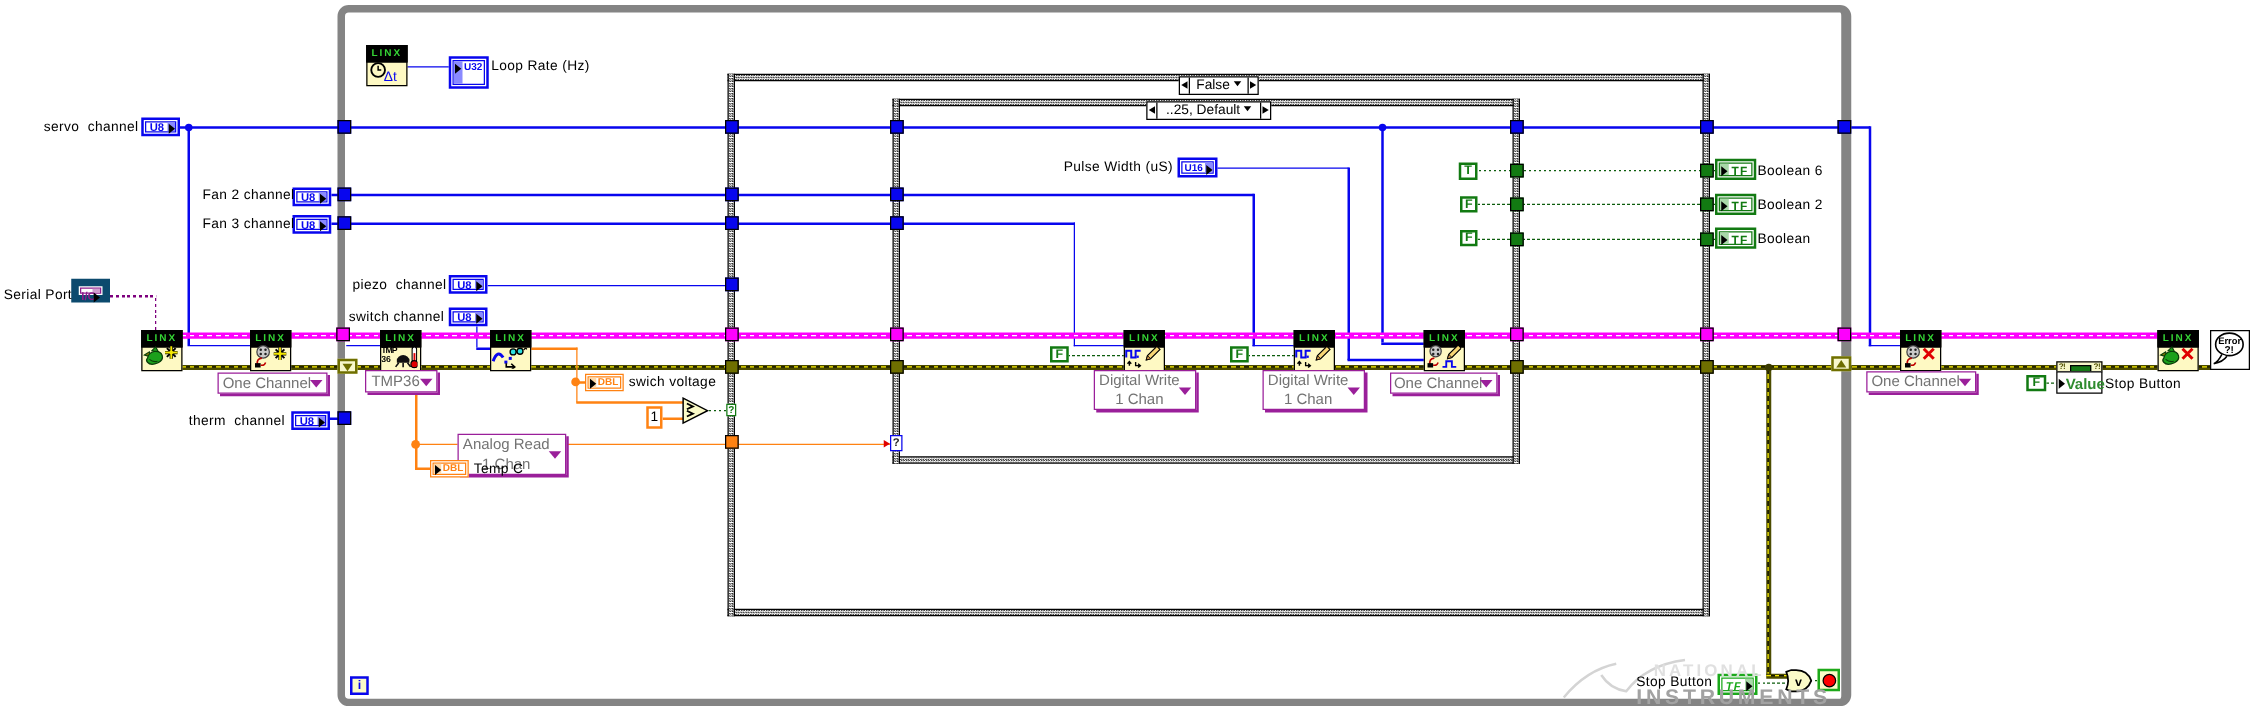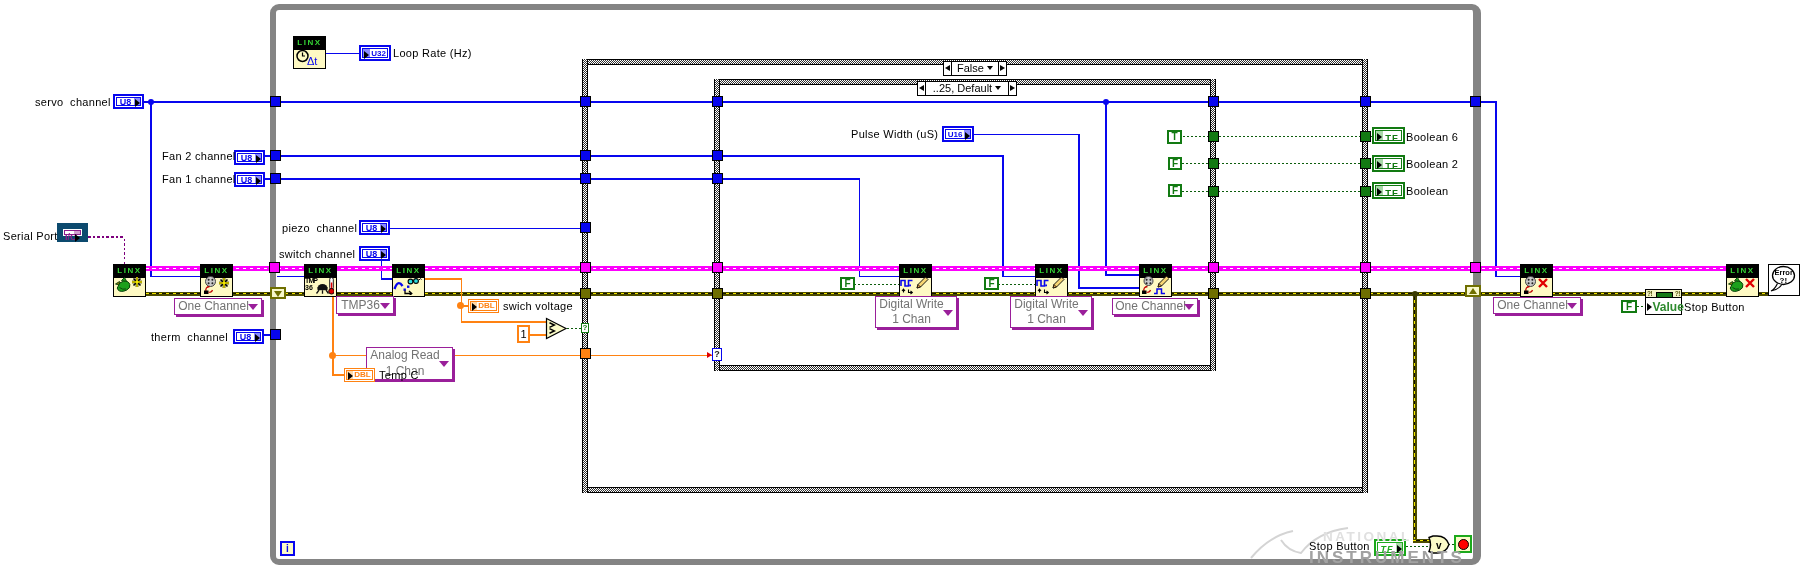--- a/index.html
+++ b/index.html
@@ -352,21 +352,21 @@
 <path d="M3 9.5 Q4 5 8.5 4.2 Q13.5 3.6 14.8 7.5 Q15.8 11 11.5 13.2 Q5.5 15.8 3 12.8 Q1.5 11 3 9.5 Z" fill="#1ca01c" stroke="#0a3d0a" stroke-width="1"></path>
 <path d="M4.5 10.5 q3 2.5 6.5 1.5" stroke="#0a3d0a" stroke-width="0.9" fill="none"></path>
         </g>
         <g transform="translate(19,3)">
           <path d="M0 0 l8 8 M8 0 l-8 8" stroke="#e00000" stroke-width="2.4"></path>
         </g>
       </svg>
     </div>
 
   <div class="ring" style="left:174px;top:298px;width:88px;height:17px;line-height:15px;">One Channel<div class="dnm" style="right:3px;top:5px;"></div></div>
-  <div class="ring" style="left:292px;top:296px;width:58px;height:18px;line-height:16px;margin-left:44px;">TMP36<div class="dnm" style="right:3px;top:6px;"></div></div>
+  <div class="ring" style="left:292px;top:296px;width:58px;height:18px;line-height:16px;">TMP36<div class="dnm" style="right:3px;top:6px;"></div></div>
   <div class="ring" style="left:366px;top:299px;width:87px;height:33px;line-height:15.5px;margin-top:48px;">Analog Read<br>1 Chan<div class="dnm" style="right:3px;top:13px;"></div></div>
   <div class="ring" style="left:875px;top:296px;width:82px;height:32px;line-height:15px;">Digital Write<br>1 Chan<div class="dnm" style="right:3px;top:13px;"></div></div>
   <div class="ring" style="left:1010px;top:296px;width:82px;height:32px;line-height:15px;">Digital Write<br>1 Chan<div class="dnm" style="right:3px;top:13px;"></div></div>
   <div class="ring" style="left:1112px;top:298px;width:86px;height:17px;line-height:15px;">One Channel<div class="dnm" style="right:3px;top:5px;"></div></div>
   <div class="ring" style="left:1493px;top:297px;width:88px;height:17px;line-height:15px;">One Channel<div class="dnm" style="right:3px;top:5px;"></div></div>
 
 <div class="ab" style="left:113px;top:94px;width:31px;height:15px;border:2px solid #0806ee;background:#fff;box-sizing:border-box;">
       <div class="ab" style="left:1px;top:1px;right:1px;bottom:1px;border:1px solid #0806ee;">
         <div class="ab" style="top:0;bottom:0;right:0;width:6px;background:#8a8aff;"></div>
         <div class="ab" style="left:0;top:0;bottom:0;right:6px;color:#0806ee;font-weight:bold;font-size:9px;text-align:center;line-height:9px;">U8</div>
@@ -408,21 +408,21 @@
         <div class="barrow" style="right:0.5px;top:1px;"></div>
       </div>
     </div>
 <div class="ab" style="left:942px;top:126px;width:32px;height:16px;border:2px solid #0806ee;background:#fff;box-sizing:border-box;">
       <div class="ab" style="left:1px;top:1px;right:1px;bottom:1px;border:1px solid #0806ee;">
         <div class="ab" style="top:0;bottom:0;right:0;width:6px;background:#8a8aff;"></div>
         <div class="ab" style="left:0;top:0;bottom:0;right:6px;color:#0806ee;font-weight:bold;font-size:8px;text-align:center;line-height:10px;">U16</div>
         <div class="barrow" style="right:0.5px;top:2px;"></div>
       </div>
     </div>
-<div class="ab" style="left:359px;top:45px;width:32px;height:16px;border:2px solid #0806ee;background:#fff;box-sizing:border-box;">
+<div class="ab" style="left:359px;top:45px;width:32px;height:26px;border:2px solid #0806ee;background:#fff;box-sizing:border-box;">
       <div class="ab" style="left:1px;top:1px;right:1px;bottom:1px;border:1px solid #0806ee;">
         <div class="ab" style="top:0;bottom:0;left:0;width:7px;background:#8a8aff;"></div>
         <div class="ab" style="left:7px;top:0;bottom:0;right:0;color:#0806ee;font-weight:bold;font-size:8px;text-align:center;line-height:10px;">U32</div>
         <div class="barrow" style="left:1px;top:2px;"></div>
       </div>
     </div>
 <div class="ab" style="left:57px;top:223px;width:31px;height:19px;border:6px solid #0c4a6e;background:#fff;box-sizing:border-box;">
       <div class="ab" style="left:1px;top:1px;right:1px;bottom:1px;border:1px solid #8d1d8d;">
         <div class="ab" style="top:0;bottom:0;right:0;width:6px;background:#cf9fcf;"></div>
         <div class="ab" style="left:0;top:0;bottom:0;right:6px;color:#8d1d8d;font-weight:bold;font-size:9px;text-align:center;line-height:13px;">I/O</div>
@@ -515,21 +515,21 @@
   </svg>
 
   <svg class="ab" style="left:1243px;top:522px;" width="250px" height="43px" viewBox="0 0 250 43">
     <path d="M8 36 Q26 14 50 9 M38 18 Q45 29 58 31 Q74 10 105 6" fill="none" stroke="#d4d4d4" stroke-width="2"></path>
     <text x="80" y="19" font-size="13.5" font-weight="bold" fill="#e0e0e0" font-family="Liberation Sans, sans-serif" letter-spacing="2.5px">NATIONAL</text>
     <text x="66" y="41" font-size="17" font-weight="bold" fill="#a2a2a2" font-family="Liberation Sans, sans-serif" letter-spacing="3px">INSTRUMENTS</text>
   </svg>
 
   <div class="lbl" style="left:35px;top:96px;">servo&nbsp; channel</div>
   <div class="lbl" style="left:162px;top:150px;">Fan 2 channel</div>
-  <div class="lbl" style="left:162px;top:172.5px;">Fan 1 channel</div>
+  <div class="lbl" style="left:162px;top:172.5px;">Fan 3 channel</div>
   <div class="lbl" style="left:282px;top:222px;">piezo&nbsp; channel</div>
   <div class="lbl" style="left:279px;top:248px;">switch channel</div>
   <div class="lbl" style="left:151px;top:331px;">therm&nbsp; channel</div>
   <div class="lbl" style="left:3px;top:230px;">Serial Port</div>
   <div class="lbl" style="left:393px;top:47px;">Loop Rate (Hz)</div>
   <div class="lbl" style="left:851px;top:128px;">Pulse Width (uS)</div>
   <div class="lbl" style="left:503px;top:299.5px;">swich voltage</div>
   <div class="lbl" style="left:379px;top:368.5px;">Temp C</div>
   <div class="lbl" style="left:1406px;top:130.5px;">Boolean 6</div>
   <div class="lbl" style="left:1406px;top:157.5px;">Boolean 2</div>

